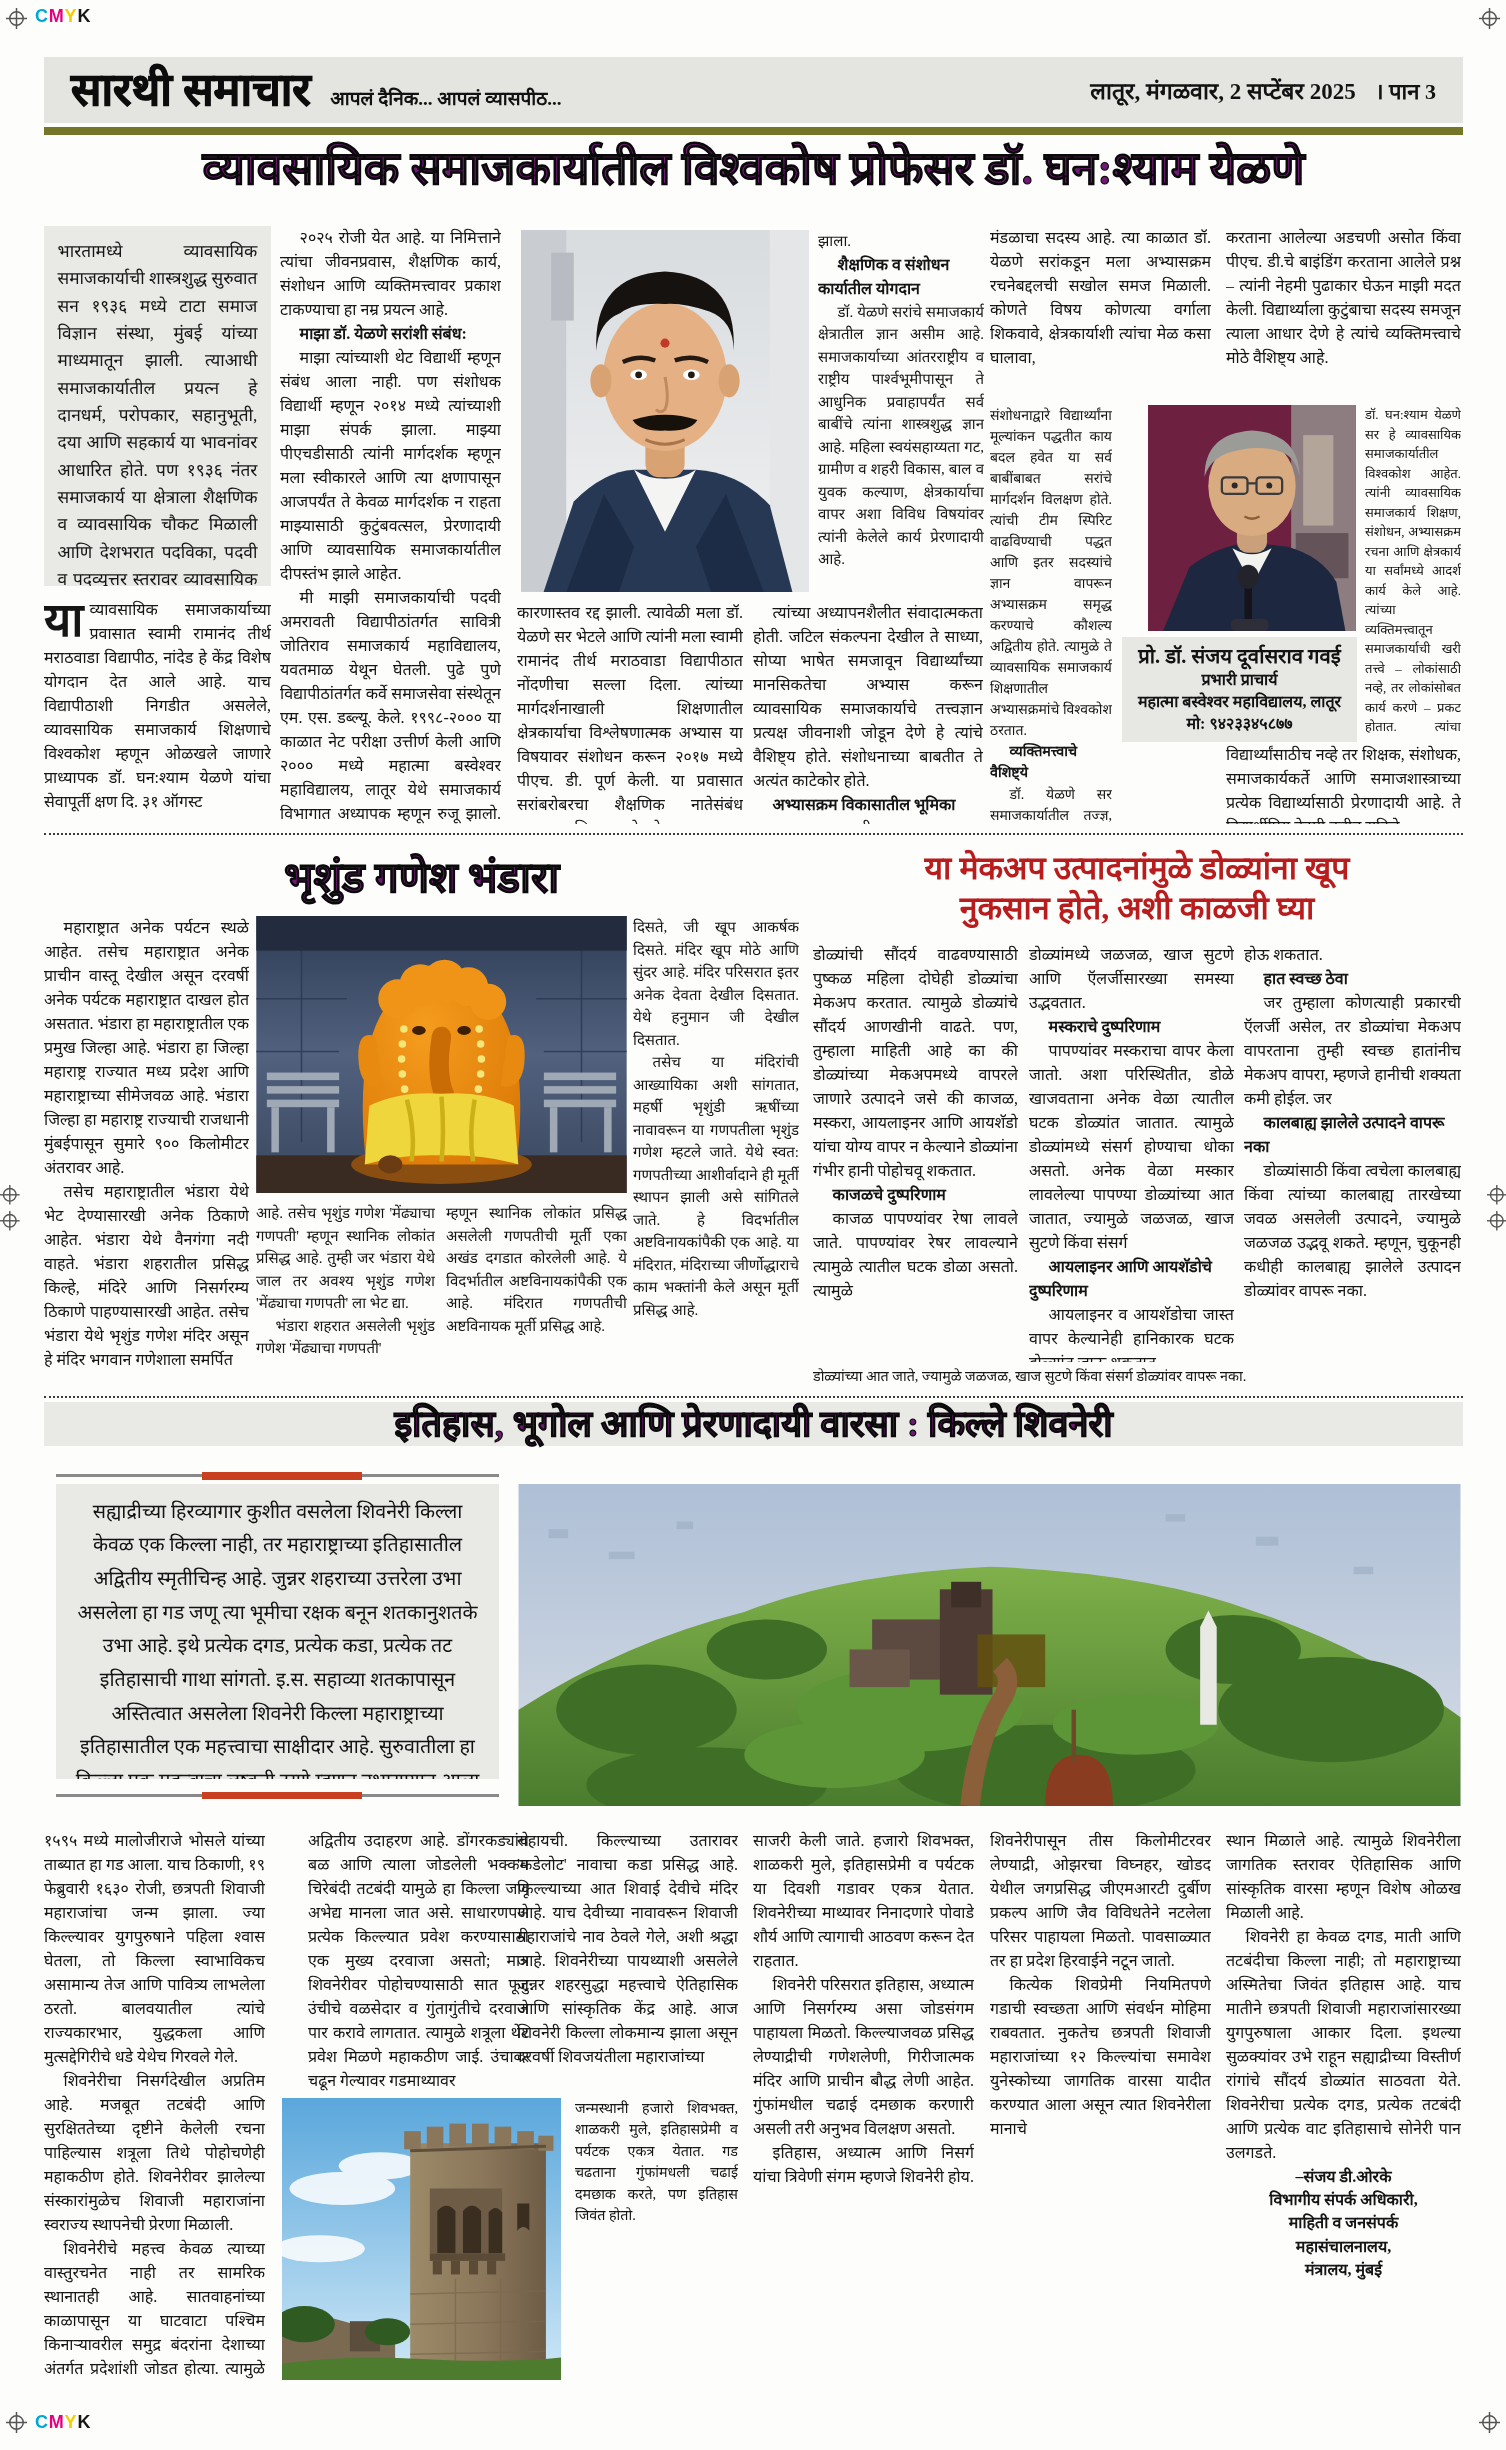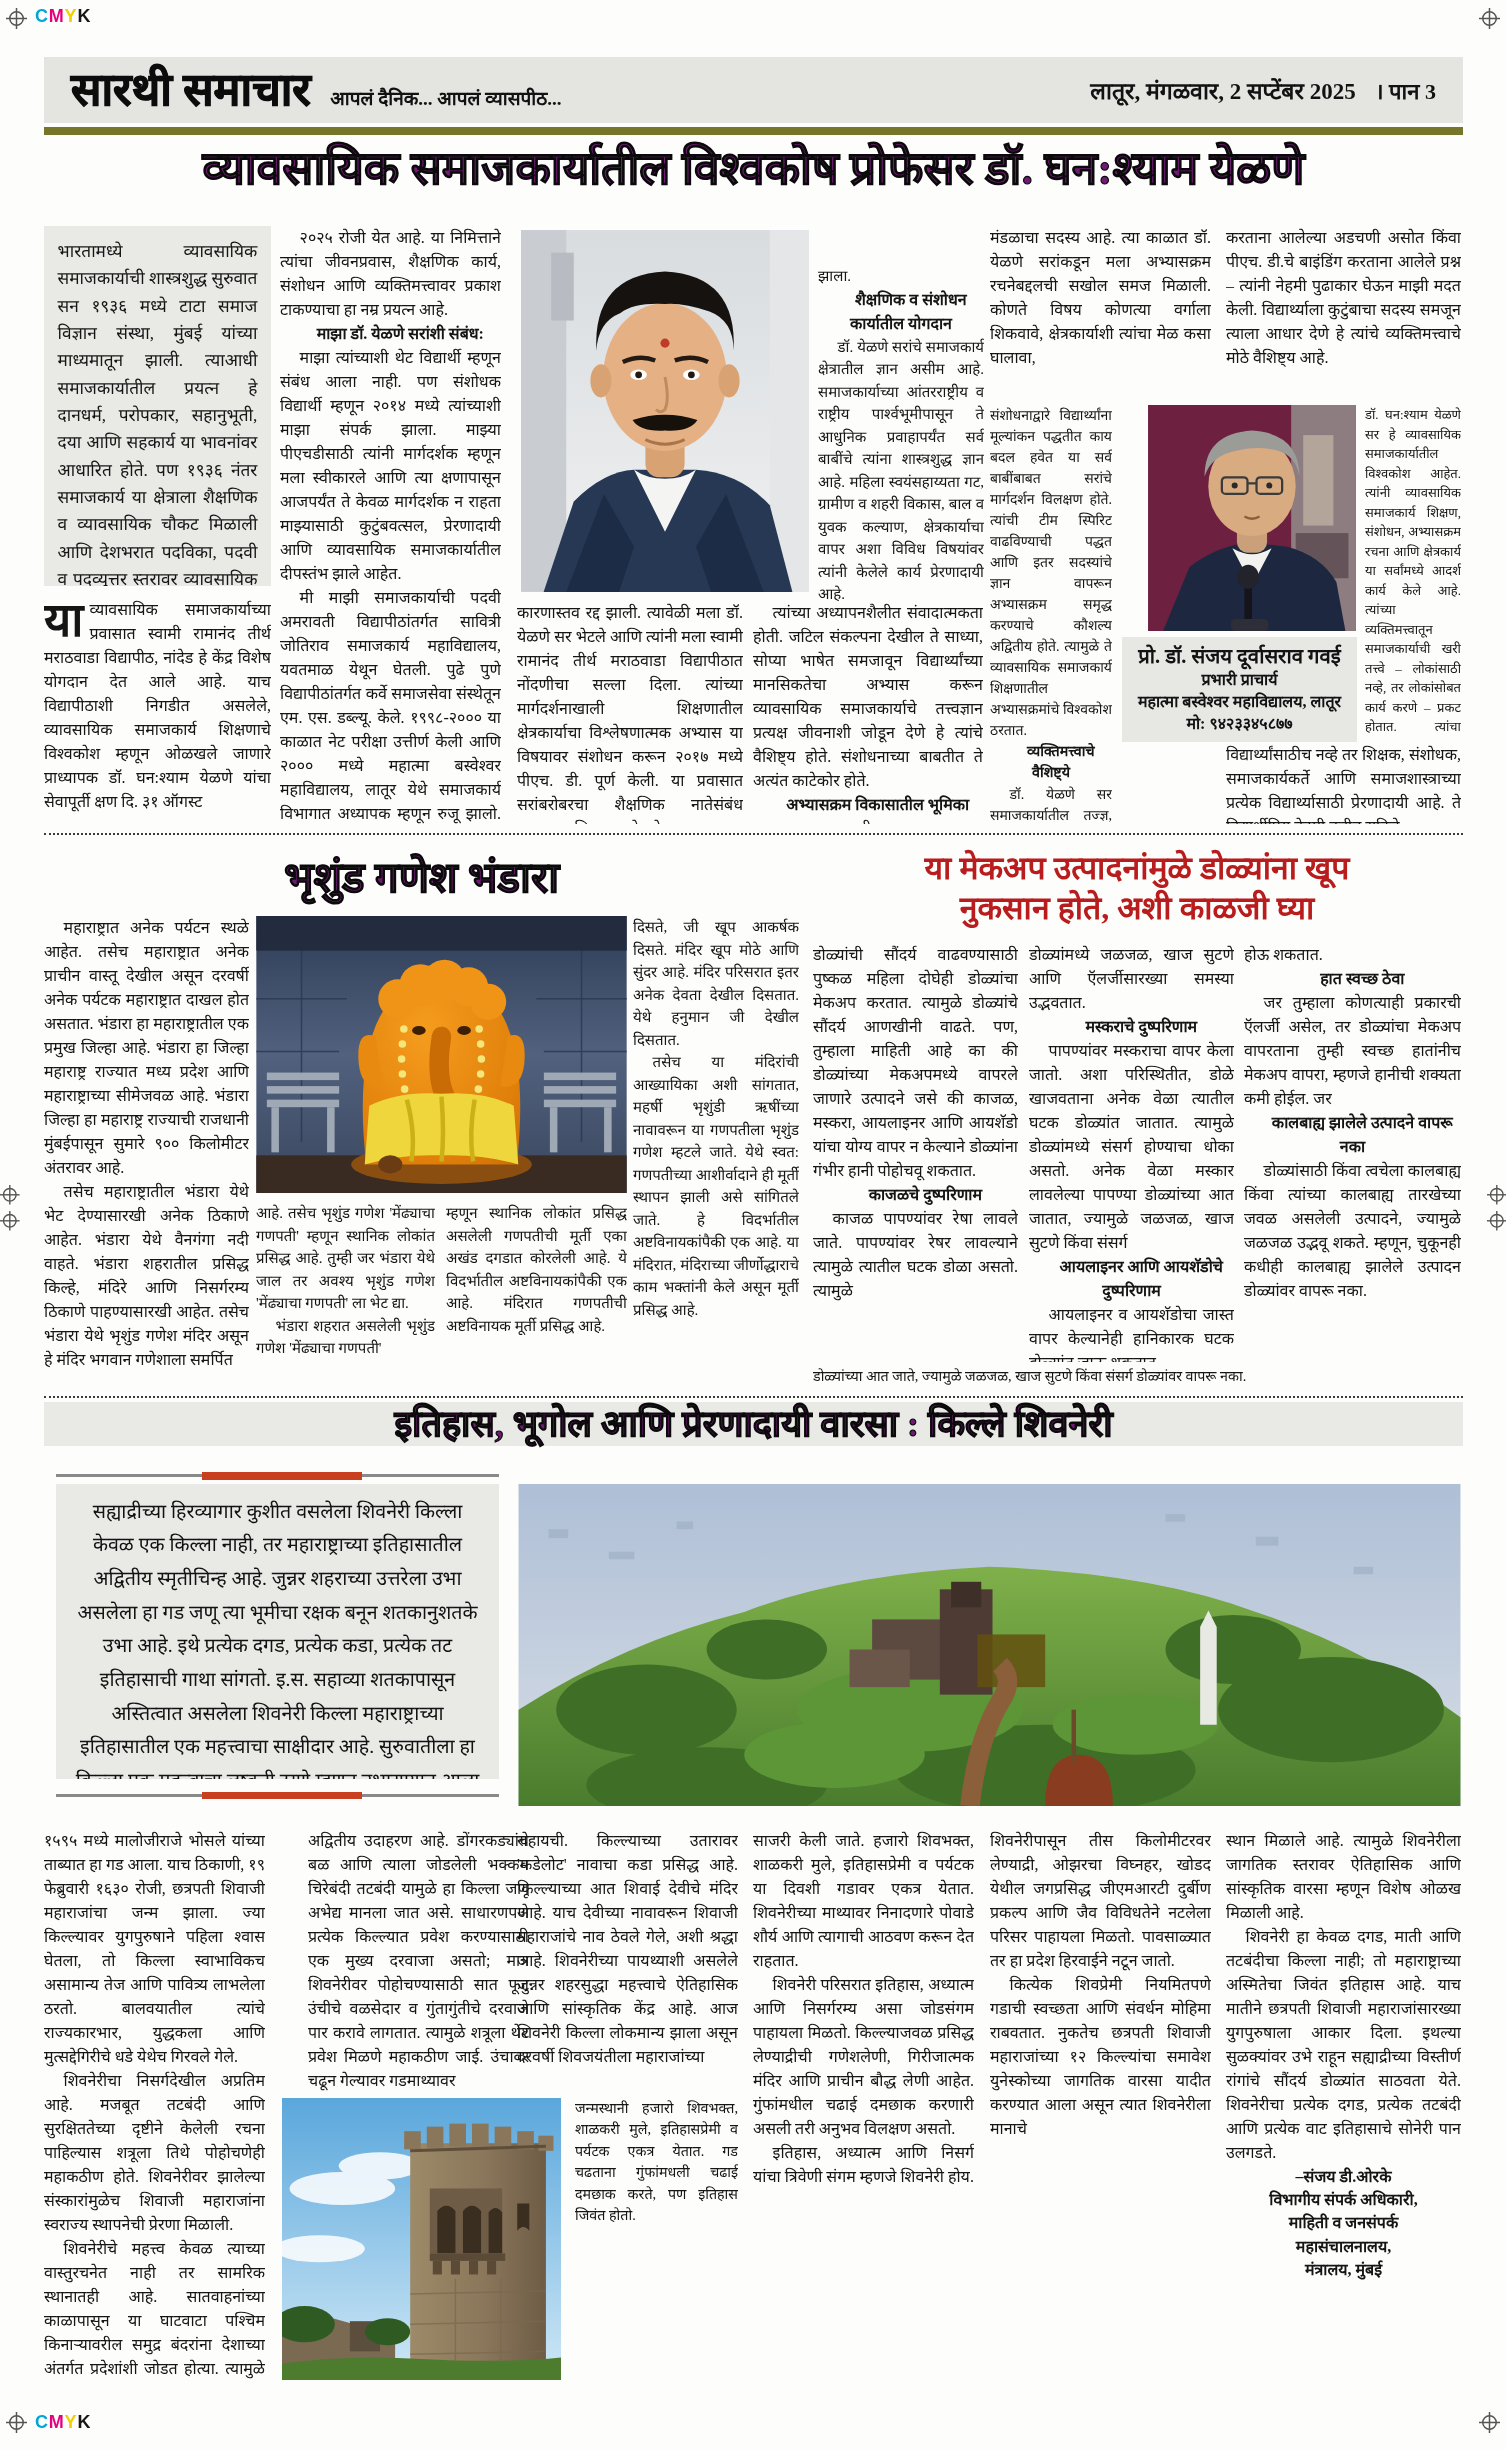--- a/index.html
+++ b/index.html
@@ -17,21 +17,21 @@
   .pageno{font-weight:bold;font-size:22px;margin-left:19.6px;white-space:nowrap;}
   .olive{background:#76762b;}
   
   .h-black{font-weight:bold;color:#701a75;-webkit-text-stroke:1.2px #0a0a0a;text-align:center;white-space:nowrap;}
   .h-serif{font-weight:bold;color:#b91c1c;text-align:center;}
   .dotrule{border-top:2.3px dotted #3c3c3c;height:0;}
   
   .col{font-size:16px;line-height:1.5;text-align:justify;overflow:hidden;color:#151515;}
   .col p{margin:0;text-indent:19.6px;}
   .col p.noind{text-indent:0;}
-  .sub{font-weight:bold;text-align:center;font-size:16px;margin:3px 0;text-indent:0;}
+  .sub{font-weight:bold;text-align:left;font-size:16px;margin:3px 0;text-indent:0;}
   .graybox{background:#e9e9e6;}
   .dropcap{float:left;font-size:47px;line-height:.85;font-weight:bold;margin:3px 6px 0 0;}
   .bylinebox{background:#e7e7e4;text-align:center;overflow:hidden;padding-top:6px;}
   .bylinebox .nm{font-weight:bold;font-size:20.3px;line-height:1.3;}
   .bylinebox .rl{font-weight:bold;font-size:16px;line-height:1.35;}
   .photo{overflow:hidden;}
   .photo svg{display:block;}
   
   .rule-red{position:relative;height:7.5px;}
   .rule-red .g{position:absolute;top:2.3px;left:0;right:0;height:3px;background:#8a8a8a;}
@@ -125,21 +125,21 @@
 
       <path d="M148 252 Q191 238 234 252 Q224 268 191 266 Q158 268 148 252Z" fill="#17110c"></path>
       <path d="M165 278 Q191 290 217 278" stroke="#a8744a" stroke-width="4" fill="none"></path>
     </svg>
   </div>
 
   <div class="abs col" style="left:517px;top:601px;width:226px;height:223px;">
     <p class="noind">कारणास्तव रद्द झाली. त्यावेळी मला डॉ. येळणे सर भेटले आणि त्यांनी मला स्वामी रामानंद तीर्थ मराठवाडा विद्यापीठात नोंदणीचा सल्ला दिला. त्यांच्या मार्गदर्शनाखाली शिक्षणातील क्षेत्रकार्याचा विश्लेषणात्मक अभ्यास या विषयावर संशोधन करून २०१७ मध्ये पीएच. डी. पूर्ण केली. या प्रवासात सरांबरोबरचा शैक्षणिक नातेसंबंध हळूहळू अधिक दृढ होत गेला.</p>
   </div>
 
-  <div class="abs col" style="left:818px;top:230px;width:166px;height:362px;font-size:15px;margin-top:35px;">
+  <div class="abs col" style="left:818px;top:230px;width:166px;height:362px;font-size:15px;">
     <p class="noind">झाला.</p>
     <p class="sub">शैक्षणिक व संशोधन कार्यातील योगदान</p>
     <p>डॉ. येळणे सरांचे समाजकार्य क्षेत्रातील ज्ञान असीम आहे. समाजकार्याच्या आंतरराष्ट्रीय व राष्ट्रीय पार्श्वभूमीपासून ते आधुनिक प्रवाहापर्यंत सर्व बाबींचे त्यांना शास्त्रशुद्ध ज्ञान आहे. महिला स्वयंसहाय्यता गट, ग्रामीण व शहरी विकास, बाल व युवक कल्याण, क्षेत्रकार्याचा वापर अशा विविध विषयांवर त्यांनी केलेले कार्य प्रेरणादायी आहे.</p>
   </div>
 
   <div class="abs col" style="left:753px;top:601px;width:230px;height:223px;">
     <p>त्यांच्या अध्यापनशैलीत संवादात्मकता होती. जटिल संकल्पना देखील ते साध्या, सोप्या भाषेत समजावून विद्यार्थ्यांच्या मानसिकतेचा अभ्यास करून व्यावसायिक समाजकार्याचे तत्त्वज्ञान प्रत्यक्ष जीवनाशी जोडून देणे हे त्यांचे वैशिष्ट्य होते. संशोधनाच्या बाबतीत ते अत्यंत काटेकोर होते.</p>
     <p class="sub">अभ्यासक्रम विकासातील भूमिका</p>
     <p>२०१६ पासून मी आज अभ्यासक्रम विकास</p>
   </div>

